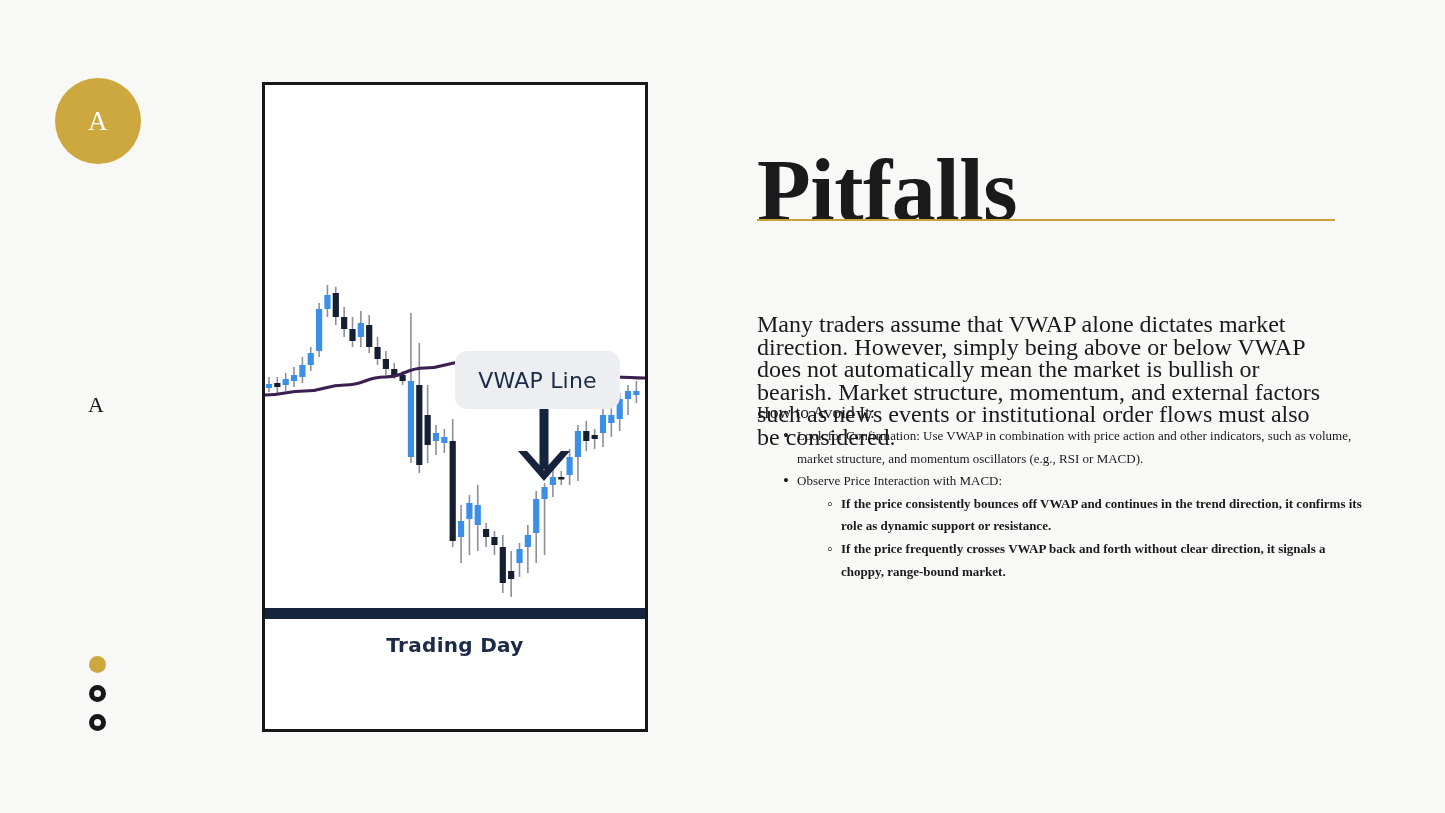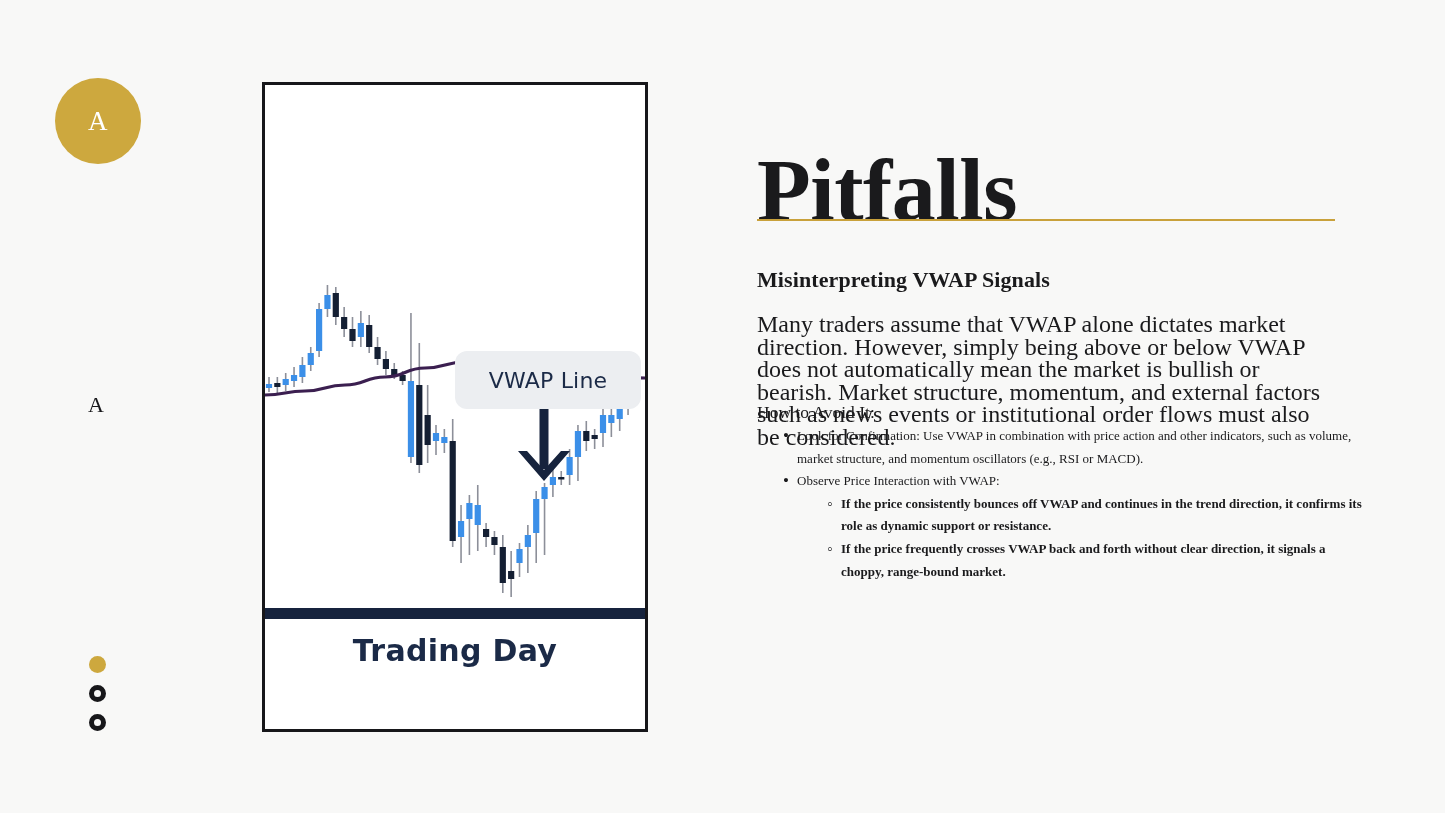--- a/index.html
+++ b/index.html
@@ -85,30 +85,30 @@
     width: 380px; height: 11px;
     background: #16233d;
   }
   #axis-title {
     position: absolute;
     left: 0; top: 548px;
     width: 380px;
     text-align: center;
     font-family: "DejaVu Sans", sans-serif;
     font-weight: bold;
-    font-size: 30px;
+    font-size: 20px;
     letter-spacing: .3px;
     color: #1b2a47;
   }
 
   
   #vwap-callout {
     position: absolute;
     left: 190px; top: 266px;
-    width: 186px; height: 58px;
+    width: 165px; height: 58px;
     background: #eceef1;
     border-radius: 12px;
     display: flex;
     align-items: center;
     justify-content: center;
   }
   #vwap-callout .label {
     font-family: "DejaVu Sans", sans-serif;
     font-size: 22px;
     color: #1b2a47;
@@ -339,27 +339,26 @@
   <div id="axis-title">Trading Day</div>
 
 </div>
 
 <div id="content">
 
   <h1 id="page-title">Pitfalls</h1>
 
   <div id="title-rule"></div>
 
-  <h2 id="section-heading">Misinterpreting VWAP Signals</h2>
 
   <p id="body-copy">Many traders assume that VWAP alone dictates market direction. However, simply being above or below VWAP does not automatically mean the market is bullish or bearish. Market structure, momentum, and external factors such as news events or institutional order flows must also be considered.</p>
 
   <div id="avoid-label">How to Avoid It:</div>
 
   <ul id="advice-list">
       <li><span>Look for Confirmation: Use VWAP in combination with price action and other indicators, such as volume, market structure, and momentum oscillators (e.g., RSI or MACD).</span></li>
-      <li><span>Observe Price Interaction with VWAP:</span><ul class="sublist">
+      <li><span>Observe Price Interaction with MACD:</span><ul class="sublist">
           <li>If the price consistently bounces off VWAP and continues in the trend direction, it confirms its role as dynamic support or resistance.</li>
           <li>If the price frequently crosses VWAP back and forth without clear direction, it signals a choppy, range-bound market.</li>
         </ul></li>
     </ul>
 
 </div>
 
 </body></html>

